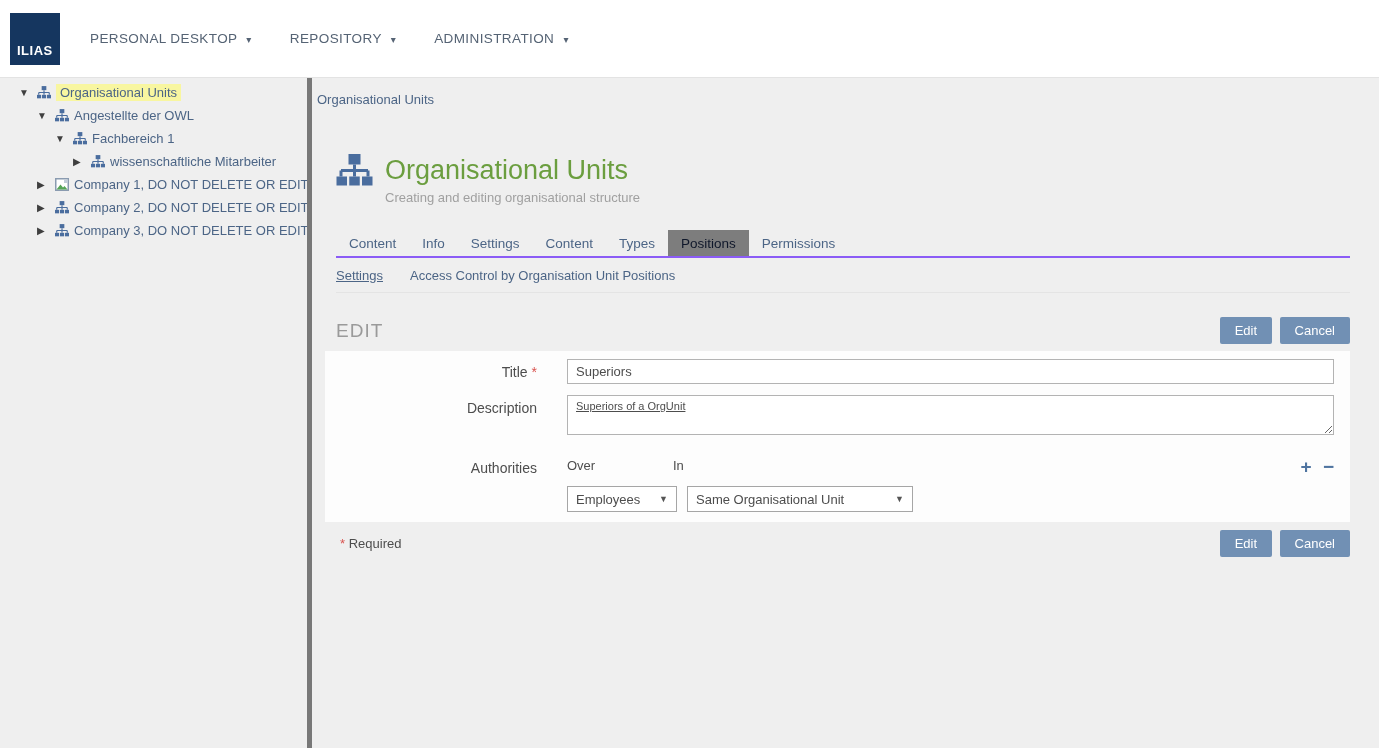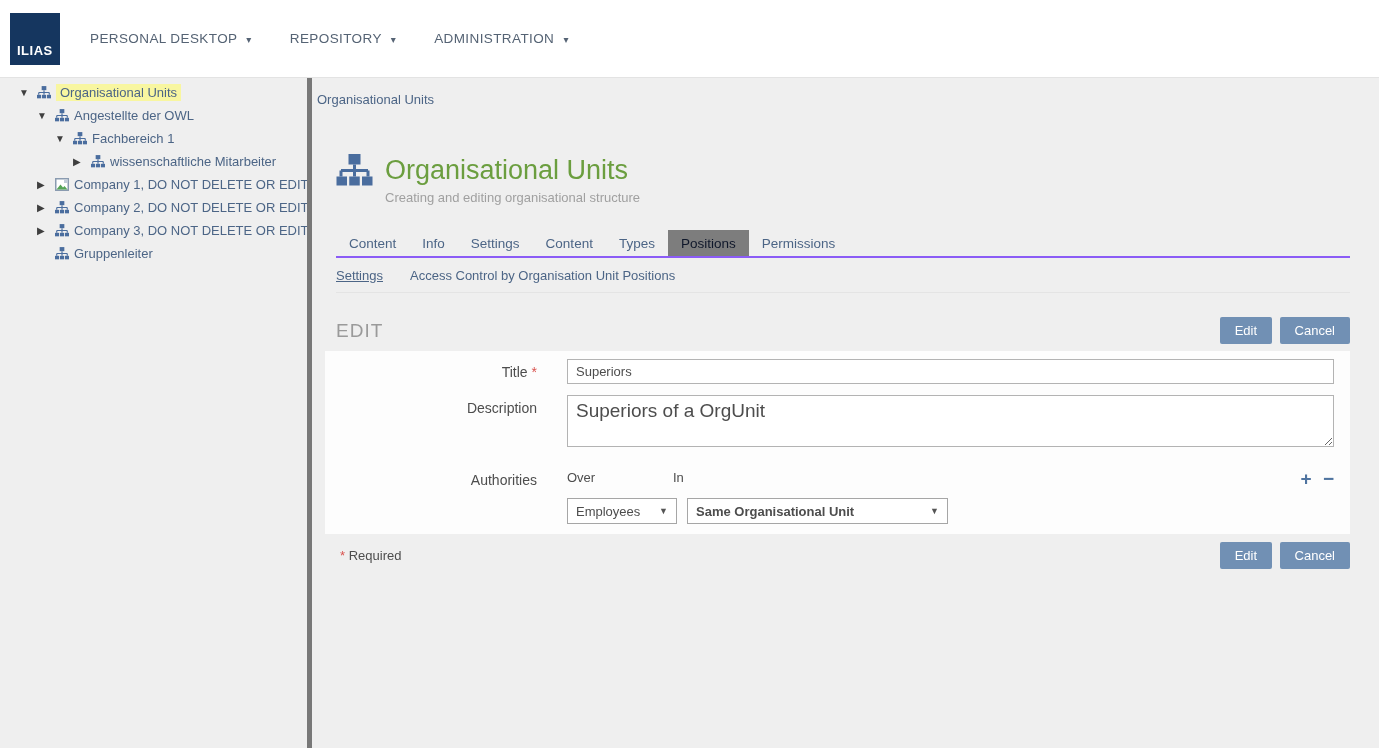--- a/index.html
+++ b/index.html
@@ -55,32 +55,32 @@
     font-family:"Liberation Sans", sans-serif; }
   .panel { margin:7px 0 0 -11px; background:#fdfdfd; padding:8px 16px 10px 0; }
   .form-row { display:flex; margin-top:11px; }
   .form-row:first-child { margin-top:0; }
   .flabel { width:242px; flex:0 0 242px; text-align:right; padding:5px 30px 0 0;
     font-size:14px; color:#4d4d4d; }
   .req { color:#d9534f; }
   .fvalue { flex:1; position:relative; }
   .text-input { width:100%; height:25px; border:1px solid #b3b3b3; background:#ffffff;
     font-size:13px; color:#4d4d4d; padding:0 8px; font-family:"Liberation Sans", sans-serif; }
-  .textarea { width:100%; height:52px; border:1px solid #b3b3b3; background:#ffffff;
-    font-size:19px; color:#4d4d4d; padding:4px 8px; resize:vertical;
-    font-family:"Liberation Sans", sans-serif; }
+  .textarea { width:100%; height:40px; border:1px solid #b3b3b3; background:#ffffff;
+    font-size:11px; color:#4d4d4d; padding:4px 8px; resize:vertical;
+    font-family:"Liberation Sans", sans-serif;text-decoration:underline; }
   .auth-head { display:flex; font-size:13px; color:#4d4d4d; padding-top:3px; }
   .auth-head .over { width:106px; } 
   .auth-selects { display:flex; margin-top:13px; }
   .sel { display:inline-flex; align-items:center; justify-content:space-between;
     height:26px; border:1px solid #a6a6a6; background:#ffffff; padding:0 8px;
     font-size:13px; color:#4d4d4d; cursor:pointer; }
   .sel .sel-caret { font-size:9px; color:#555555; margin-left:10px; }
   .sel-over { width:110px; margin-right:10px; }
-  .sel-in { width:261px;font-weight:bold; }
+  .sel-in { width:226px; }
   .auth-actions { position:absolute; right:0; top:1px; font-size:19px; font-weight:bold;
     color:#4f74a0; }
   .auth-actions span { cursor:pointer; margin-left:6px; }
   .bottom-row { margin-top:8px; display:flex; align-items:center; justify-content:space-between; }
   .required-note { font-size:13px; color:#4d4d4d; margin-left:4px; }
 </style>
 </head>
 <body>
 
 <svg width="0" height="0" style="position:absolute">
@@ -173,27 +173,20 @@
     </div>
 
     <div class="tree-row lv1">
       <span class="tree-expander">▶</span>
       <svg class="tree-icon" viewBox="0 0 24 22">
           <use href="#orgu-shape"></use>
         </svg>
       <span class="tree-label">Company 3, DO NOT DELETE OR EDIT!!!</span>
     </div>
 
-    <div class="tree-row lv1">
-      <span class="tree-expander"></span>
-      <svg class="tree-icon" viewBox="0 0 24 22">
-          <use href="#orgu-shape"></use>
-        </svg>
-      <span class="tree-label">Gruppenleiter</span>
-    </div>
 
 
   </aside>
 
   <div class="splitter"></div>
 
   <section class="content">
 
     <div class="breadcrumb">Organisational Units</div>
 

